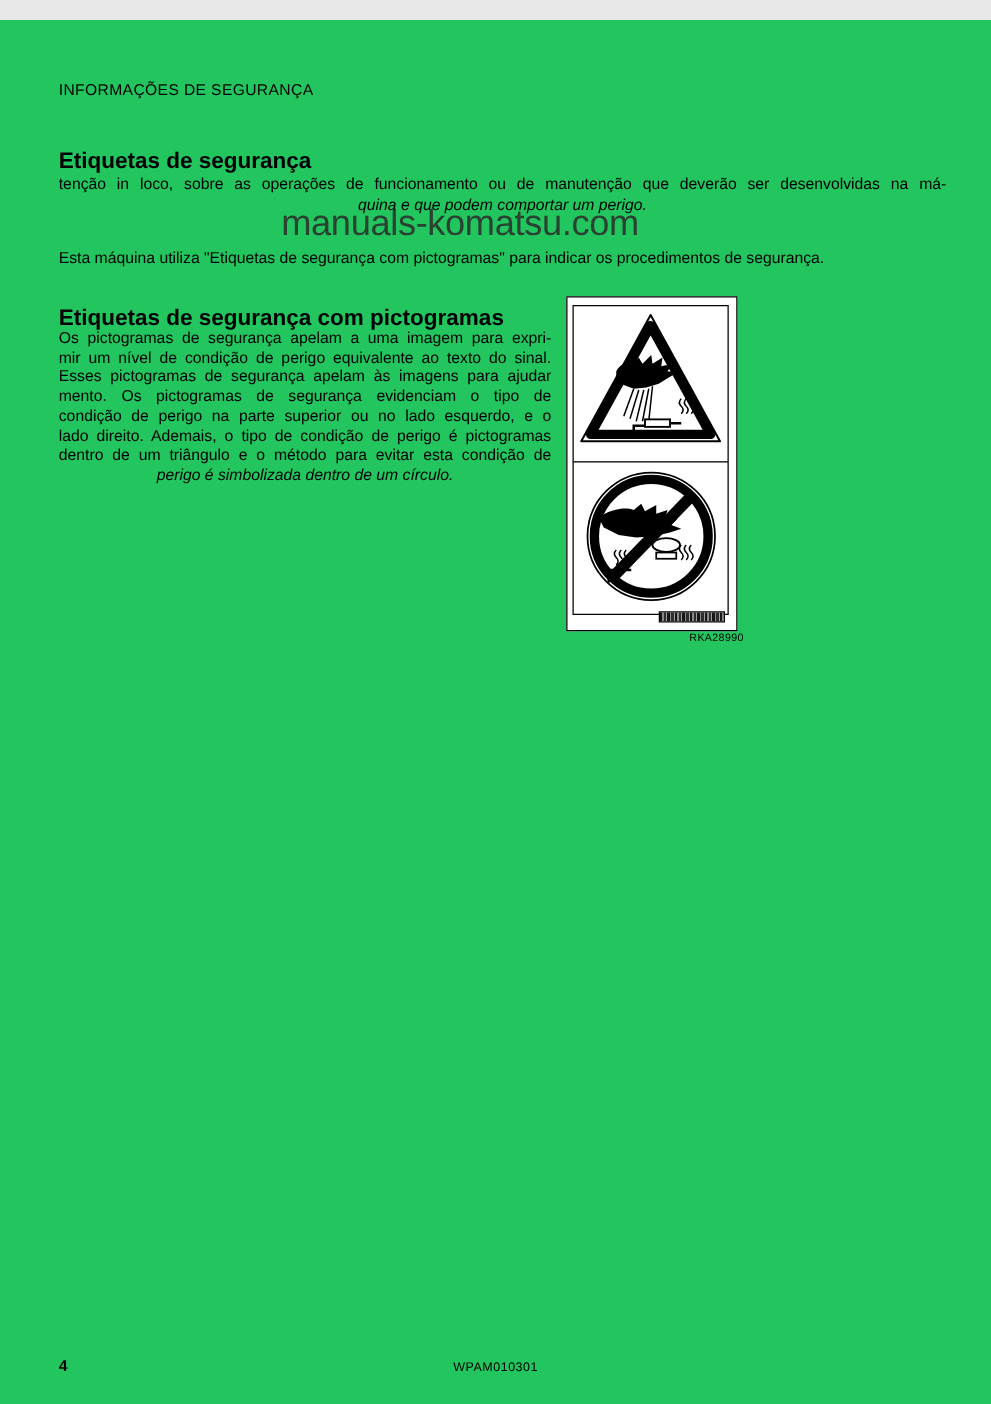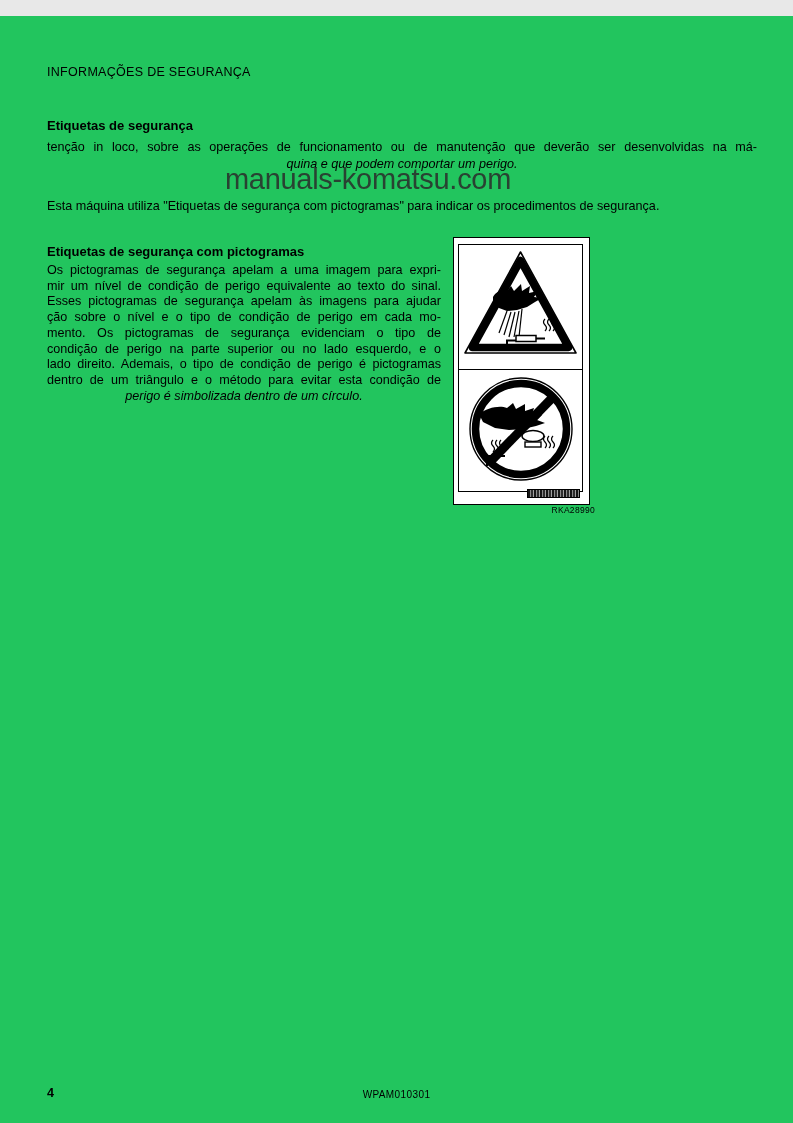--- a/index.html
+++ b/index.html
@@ -5,21 +5,21 @@
   html,body { margin:0; padding:0; background:#e8e8e8; }
   .page {
     position:relative; width:793px; height:1123px; margin:16px auto;
     background:#22c55e; overflow:hidden;
     font-family:"Liberation Sans", sans-serif; color:#000;
   }
   .doc-header {
     position:absolute; left:47px; top:49px;
     font-size:12.5px; letter-spacing:0.3px; color:#000;
   }
-  .sec-heading { position:absolute; font-size:13px; font-weight:bold; }
+  .sec-heading { position:absolute; font-size:18px; font-weight:bold; }
   .h1 { left:47px; top:102px; }
   .h2 { left:47px; top:228px;text-align:center; }
   .para { position:absolute; font-size:12.6px; color:#000; }
   .p1 { left:47px; top:123px; width:710px; line-height:16.5px; }
   .p2 { left:47px; top:182px; width:720px; line-height:16.5px; }
   .p3 { left:47px; top:247px; width:394px; line-height:15.7px; }
   .line { display:block; }
   .jl  { text-align:justify; text-align-last:justify; }
   .jlast { text-align:center;font-style:italic; }
   .watermark {
@@ -72,21 +72,20 @@
     </div>
 
   <div class="para p2">Esta máquina utiliza "Etiquetas de segurança com pictogramas" para indicar os procedimentos de segurança.</div>
 
   <div class="sec-heading h2">Etiquetas de segurança com pictogramas</div>
 
   <div class="para p3">
       <span class="line jl">Os pictogramas de segurança apelam a uma imagem para expri-</span>
       <span class="line jl">mir um nível de condição de perigo equivalente ao texto do sinal.</span>
       <span class="line jl">Esses pictogramas de segurança apelam às imagens para ajudar</span>
-      <span class="line jl">ção sobre o nível e o tipo de condição de perigo em cada mo-</span>
       <span class="line jl">mento. Os pictogramas de segurança evidenciam o tipo de</span>
       <span class="line jl">condição de perigo na parte superior ou no lado esquerdo, e o</span>
       <span class="line jl">lado direito. Ademais, o tipo de condição de perigo é pictogramas</span>
       <span class="line jl">dentro de um triângulo e o método para evitar esta condição de</span>
       <span class="line jlast">perigo é simbolizada dentro de um círculo.</span>
     </div>
 
   <div class="watermark">manuals-komatsu.com</div>
 
   <div class="figure-box">

